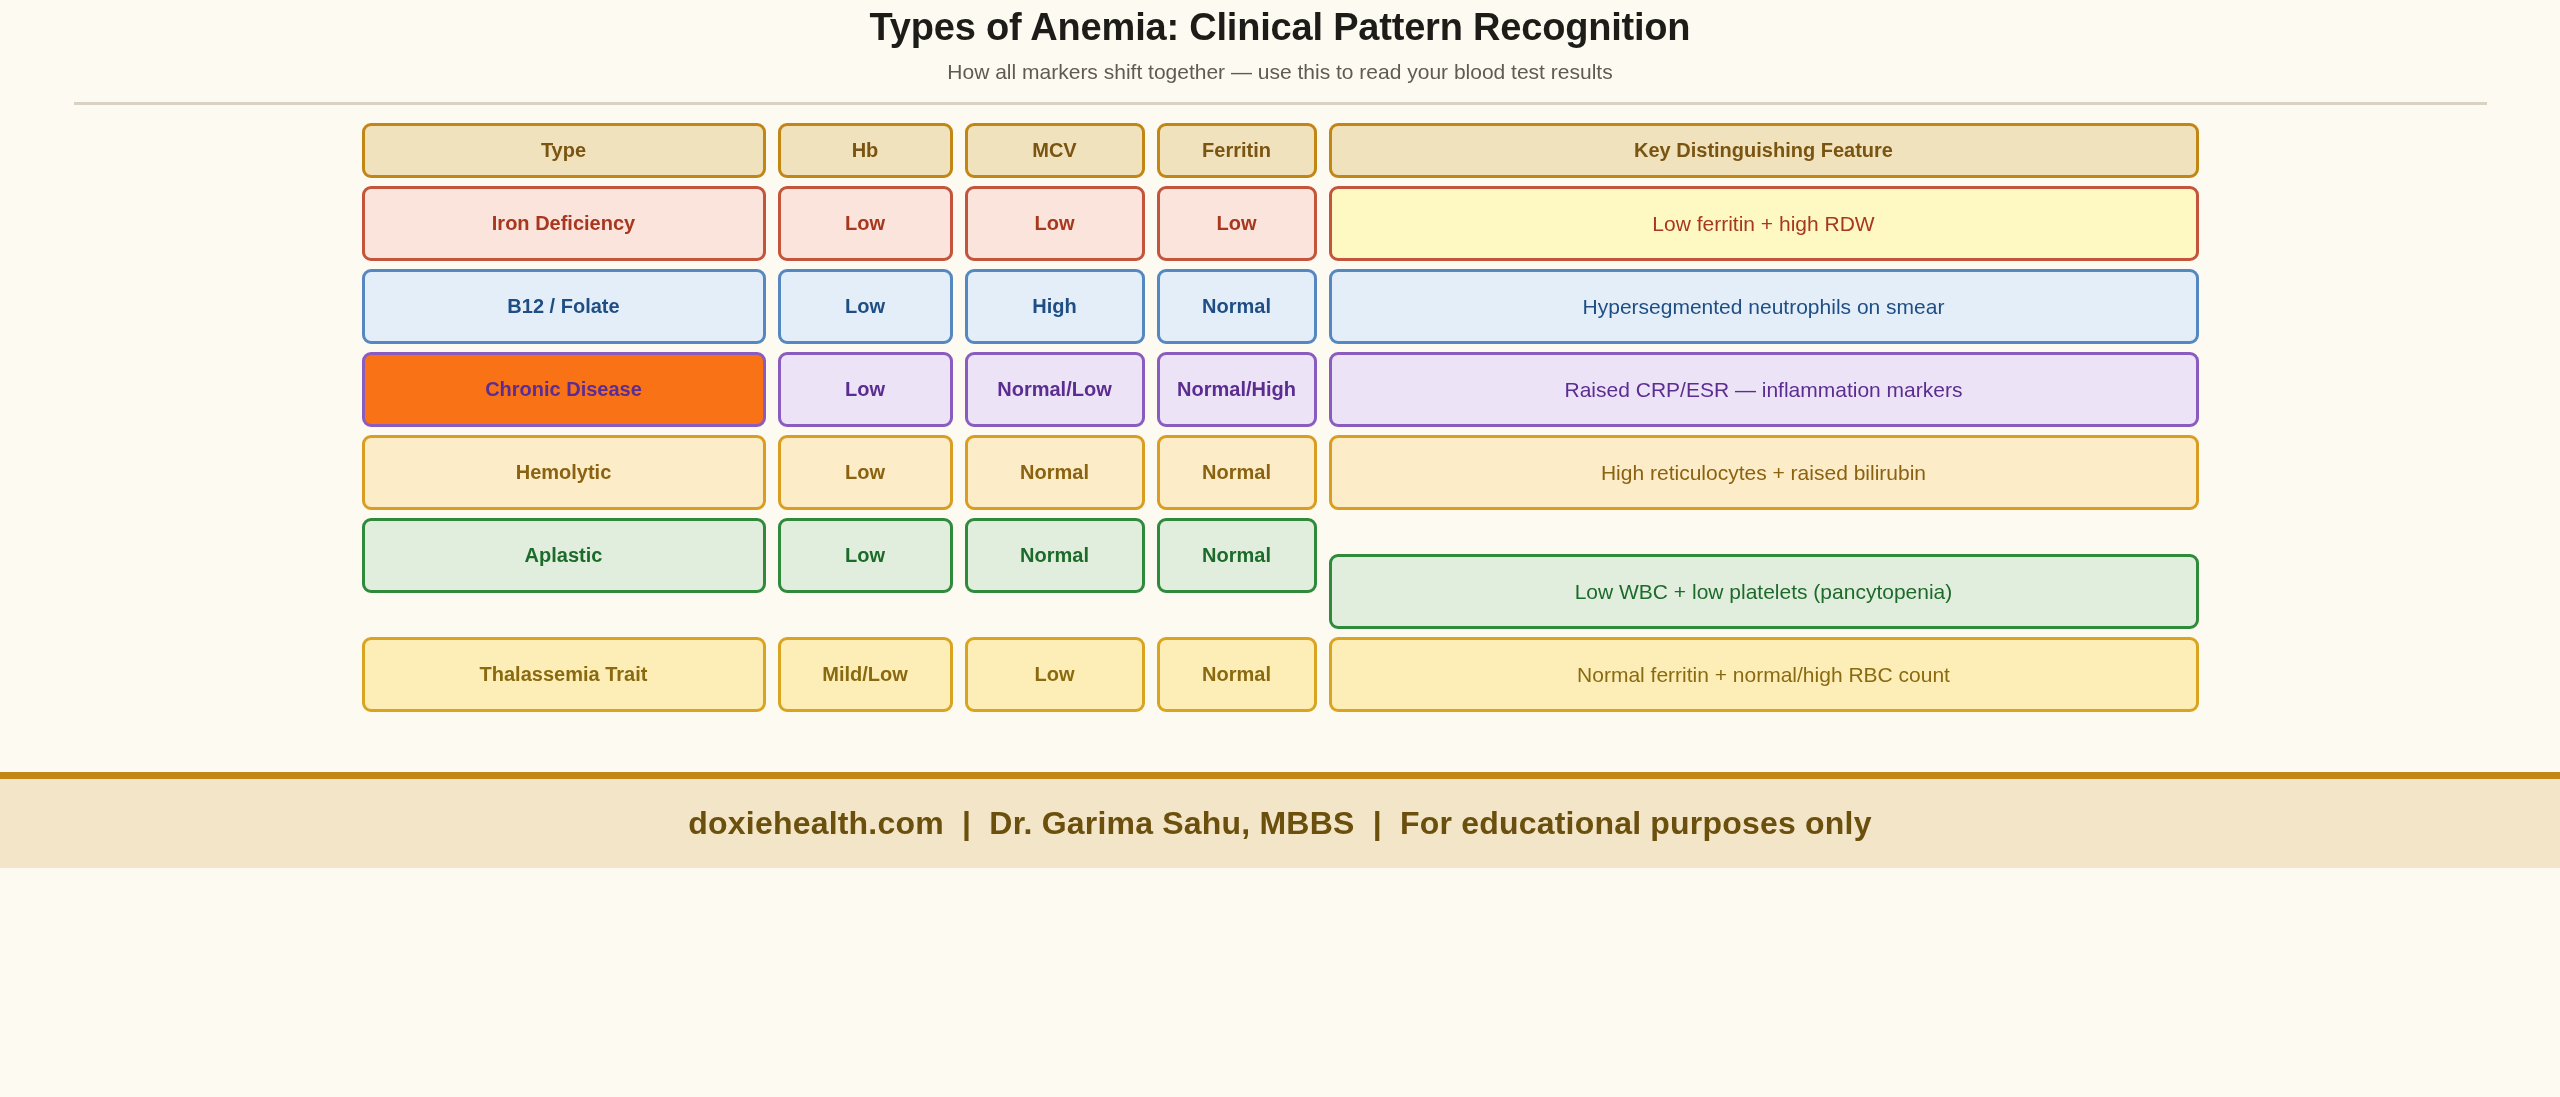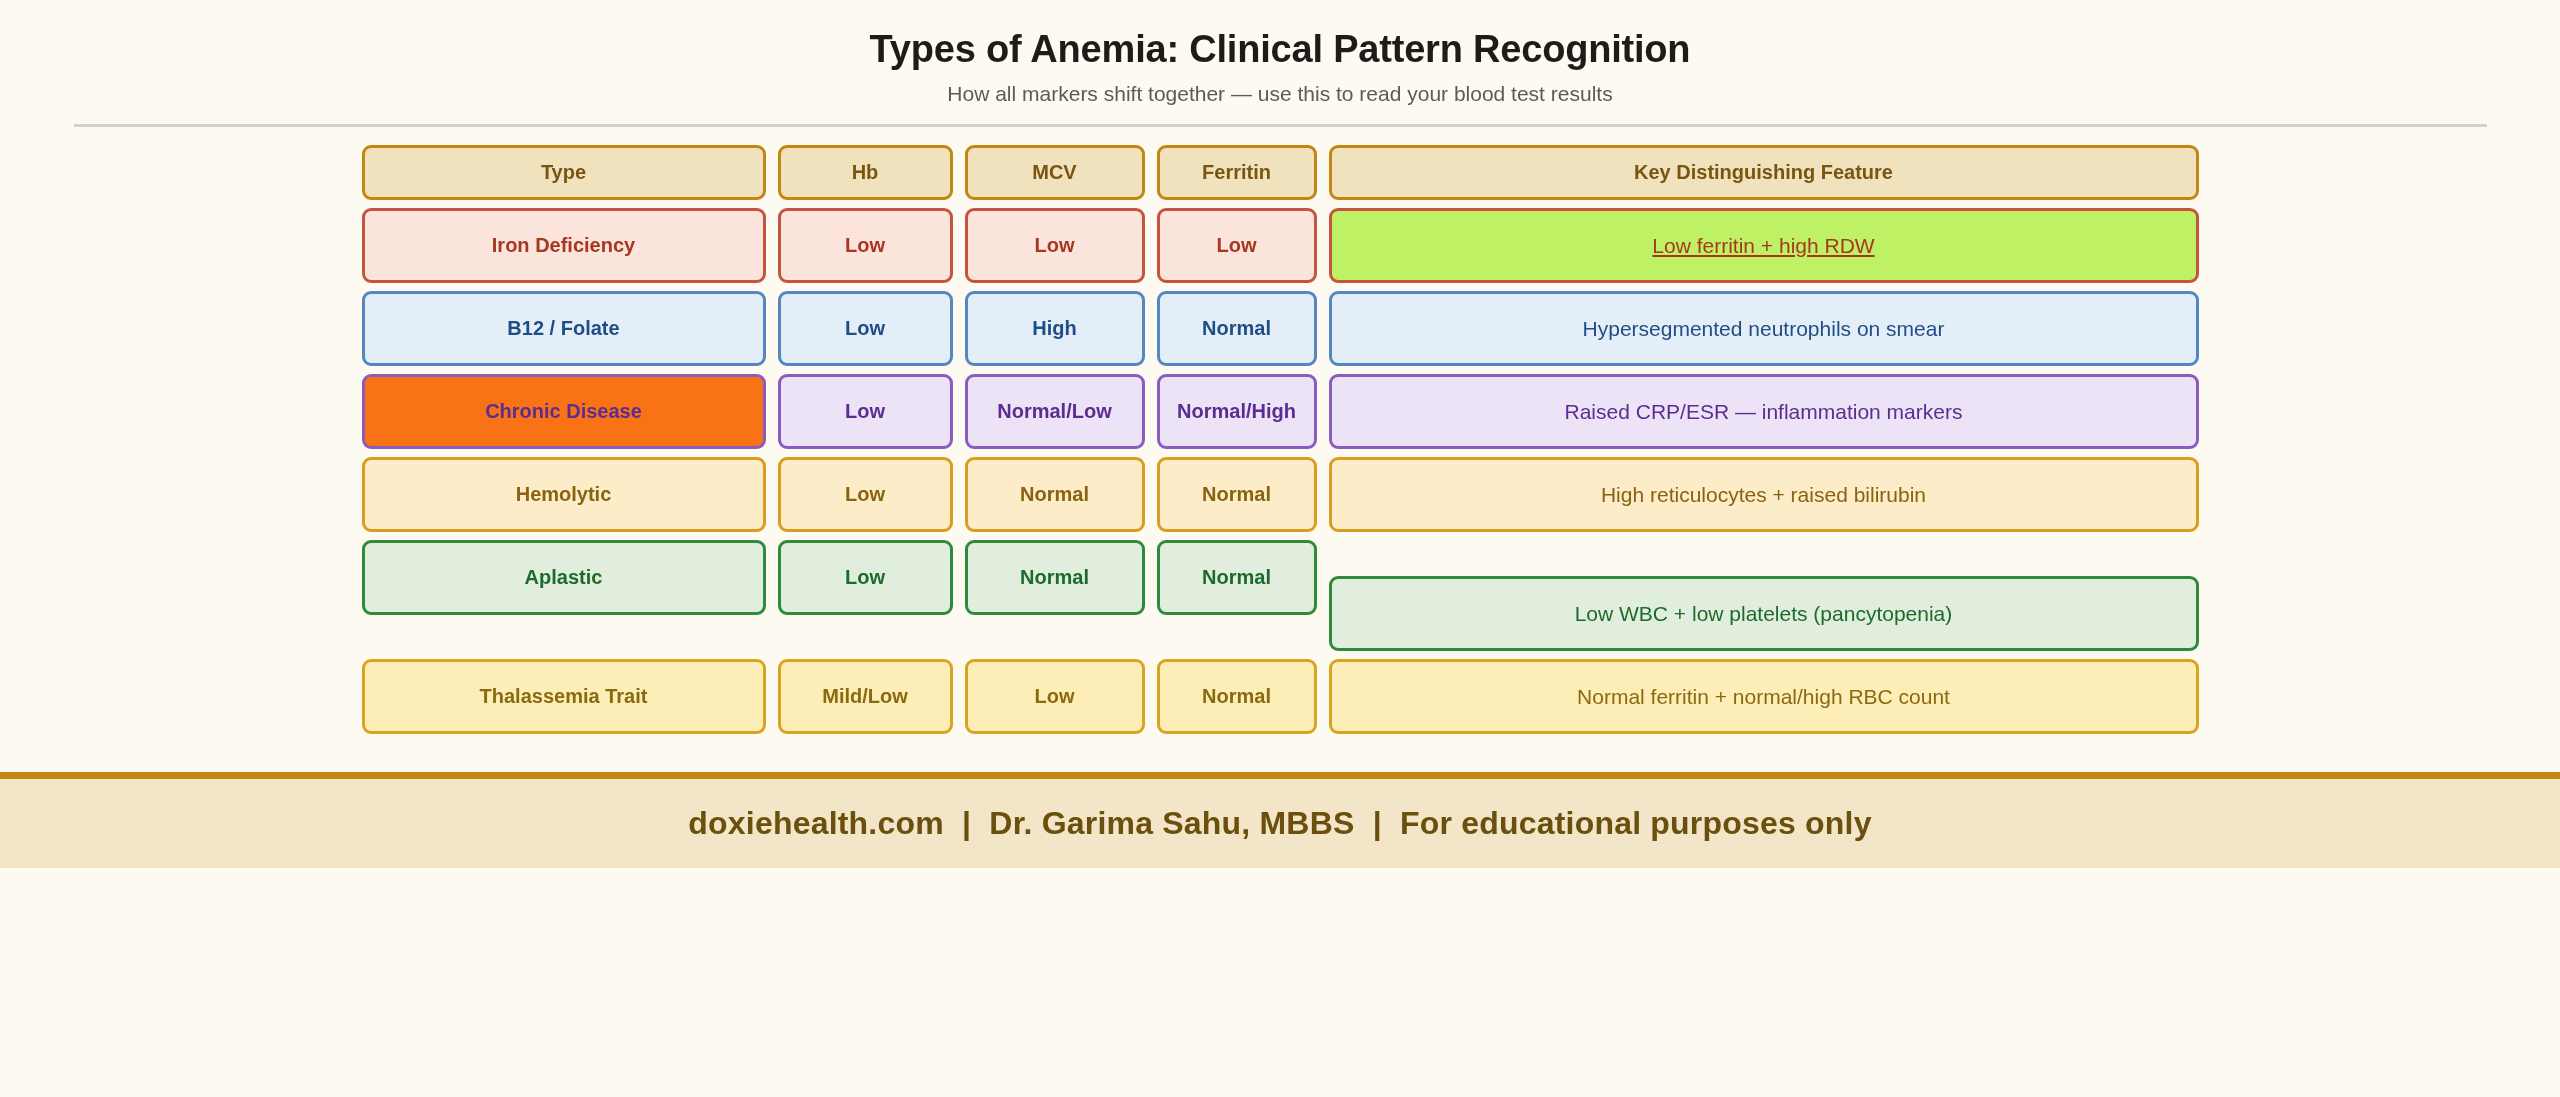--- a/index.html
+++ b/index.html
@@ -17,21 +17,21 @@
   .page {
     position: relative;
     width: 2560px;
     height: 1097px;
     background: #fdfaf2;
     box-sizing: border-box;
   }
 
   
   .header {
-    padding-top: 28px;
+    padding-top: 6px;
     text-align: center;
   }
   .title {
     font-size: 38px;
     font-weight: bold;
     color: #1d1c18;
     letter-spacing: -0.2px;
     line-height: 1.15;
     margin: 0;
   }
@@ -139,21 +139,21 @@
       <div class="cell col-mcv" style="background: rgb(240, 226, 189); border-color: rgb(194, 134, 20); color: rgb(122, 85, 18);">MCV</div>
       <div class="cell col-ferr" style="background: rgb(240, 226, 189); border-color: rgb(194, 134, 20); color: rgb(122, 85, 18);">Ferritin</div>
       <div class="cell col-key" style="background: rgb(240, 226, 189); border-color: rgb(194, 134, 20); color: rgb(122, 85, 18);">Key Distinguishing Feature</div>
     </div>
 
     <div class="row data-row">
       <div class="cell col-type type" style="background: rgb(250, 228, 220); border-color: rgb(196, 85, 60); color: rgb(168, 55, 31);">Iron Deficiency</div>
       <div class="cell col-hb val" style="background: rgb(250, 228, 220); border-color: rgb(196, 85, 60); color: rgb(168, 55, 31);">Low</div>
       <div class="cell col-mcv val" style="background: rgb(250, 228, 220); border-color: rgb(196, 85, 60); color: rgb(168, 55, 31);">Low</div>
       <div class="cell col-ferr val" style="background: rgb(250, 228, 220); border-color: rgb(196, 85, 60); color: rgb(168, 55, 31);">Low</div>
-      <div class="cell col-key key" style="background: #bef264; border-color: rgb(196, 85, 60); color: rgb(168, 55, 31); text-decoration: underline;">Low ferritin + high RDW</div>
+      <div class="cell col-key key" style="background: #fef9c3; border-color: rgb(196, 85, 60); color: rgb(168, 55, 31);">Low ferritin + high RDW</div>
     </div>
 
     <div class="row data-row">
       <div class="cell col-type type" style="background: rgb(228, 238, 248); border-color: rgb(85, 135, 192); color: rgb(31, 78, 133);">B12 / Folate</div>
       <div class="cell col-hb val" style="background: rgb(228, 238, 248); border-color: rgb(85, 135, 192); color: rgb(31, 78, 133);">Low</div>
       <div class="cell col-mcv val" style="background: rgb(228, 238, 248); border-color: rgb(85, 135, 192); color: rgb(31, 78, 133); text-align: right;">High</div>
       <div class="cell col-ferr val" style="background: rgb(228, 238, 248); border-color: rgb(85, 135, 192); color: rgb(31, 78, 133);">Normal</div>
       <div class="cell col-key key" style="background: rgb(228, 238, 248); border-color: rgb(85, 135, 192); color: rgb(31, 78, 133);">Hypersegmented neutrophils on smear</div>
     </div>
 

